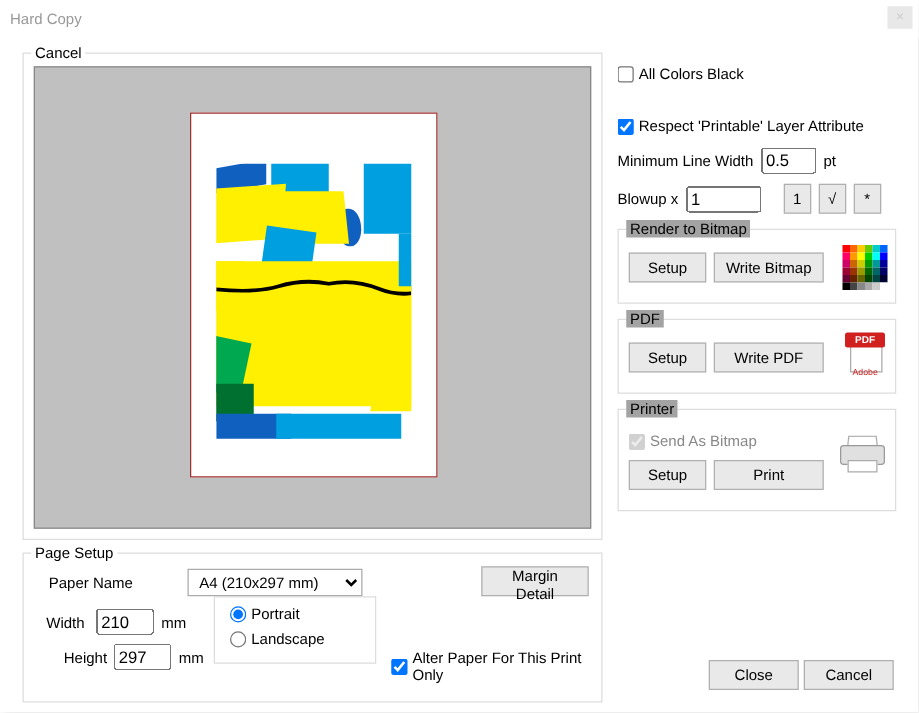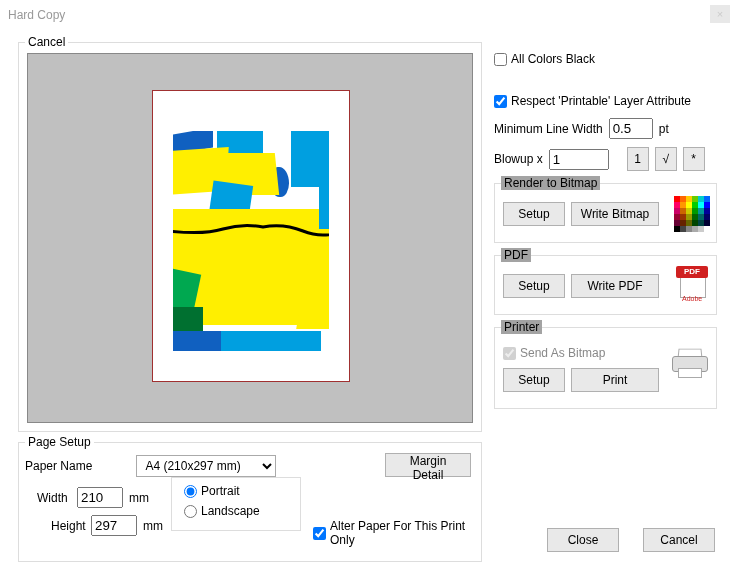--- a/index.html
+++ b/index.html
@@ -145,21 +145,21 @@
   .pdf-icon .sub{ position:absolute; bottom:0; left:6px; font-size:7px; color:#d02020;}
 
   .printer-icon {
     position:absolute; right:6px; top:20px; width:40px; height:32px;
   }
   .printer-icon .body{ position:absolute; left:2px; top:8px; width:36px; height:16px; background:#e0e0e0; border:1px solid #999; border-radius:3px;}
   .printer-icon .tray{ position:absolute; left:8px; top:0px; width:24px; height:12px; background:#fff; border:1px solid #aaa; transform:perspective(40px) rotateX(20deg);}
   .printer-icon .out{ position:absolute; left:8px; top:20px; width:24px; height:10px; background:#fff; border:1px solid #aaa;}
 
   .bottom-btns {
-    position:absolute; right:12px; bottom:10px; display:flex; gap:24px;
+    position:absolute; right:12px; bottom:10px; display:flex; gap:4px;
   }
   .bottom-btns .btn { width:72px; }
 
   .orient-box {
     position:absolute;
     border:1px solid #ddd;
     left:152px; top:34px; width:130px; height:54px;
     padding:6px 12px;
   }
 </style>
@@ -201,21 +201,21 @@
               <path d="M -4 100 Q 30 104, 50 98 T 90 96 Q 110 92, 130 100 T 170 100" stroke="#000" stroke-width="3" fill="none"></path>
             </svg>
           </div>
         </div>
       </div>
     </div>
 
     <div class="fieldset page-setup">
       <div class="legend">Page Setup</div>
 
-      <div class="row" style="left:6px; top:12px;gap:44px;">
+      <div class="row" style="left:20px; top:12px;gap:44px;">
         <span class="label">Paper Name</span>
         <select class="combo" style="width:140px;">
           <option>A4    (210x297 mm)</option>
         </select>
       </div>
 
       <button class="btn" style="position:absolute; right:10px; top:10px; width:86px;">Margin Detail</button>
 
       <div class="row" style="left:18px; top:44px;">
         <span class="label" style="width:34px;">Width</span>

